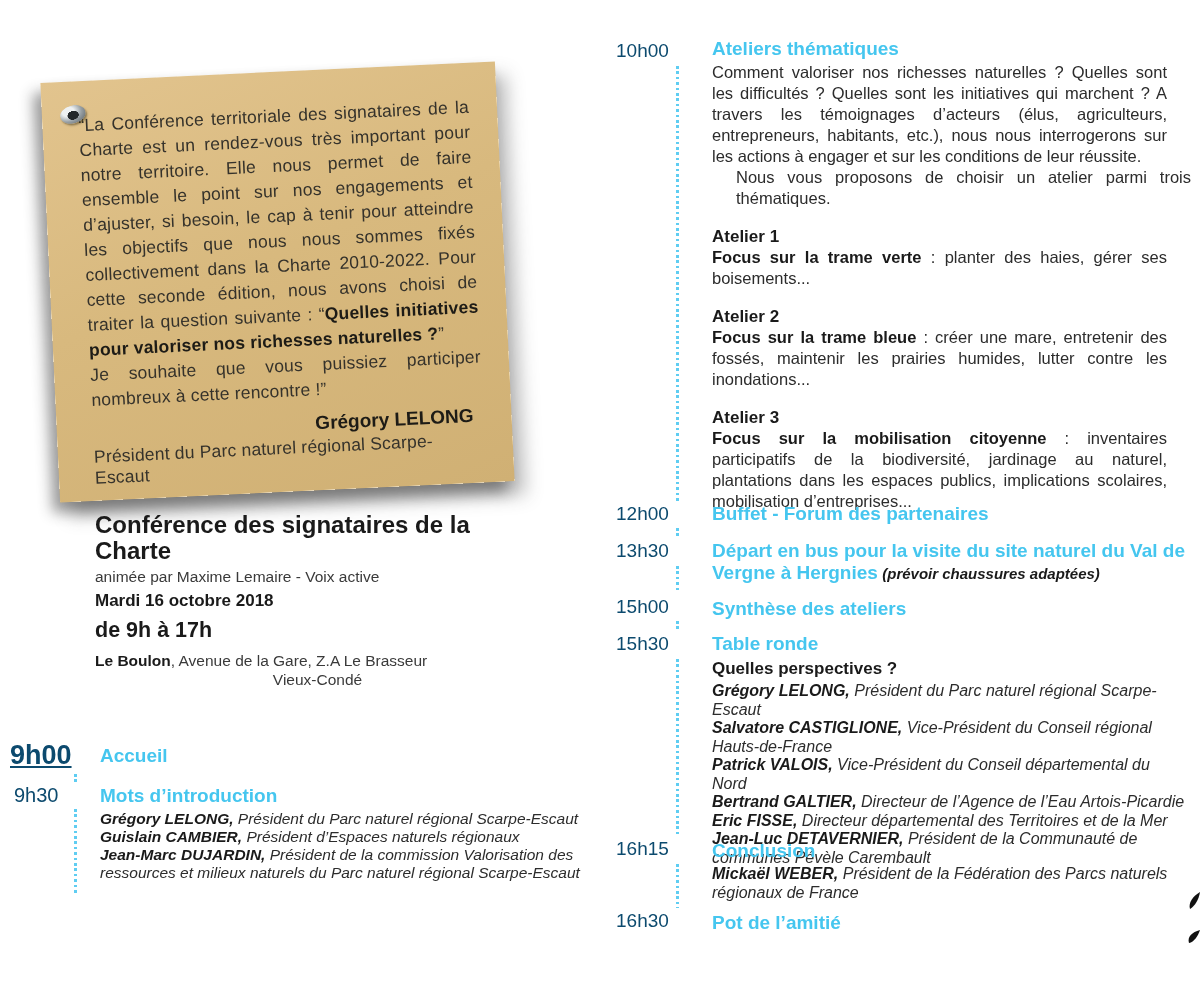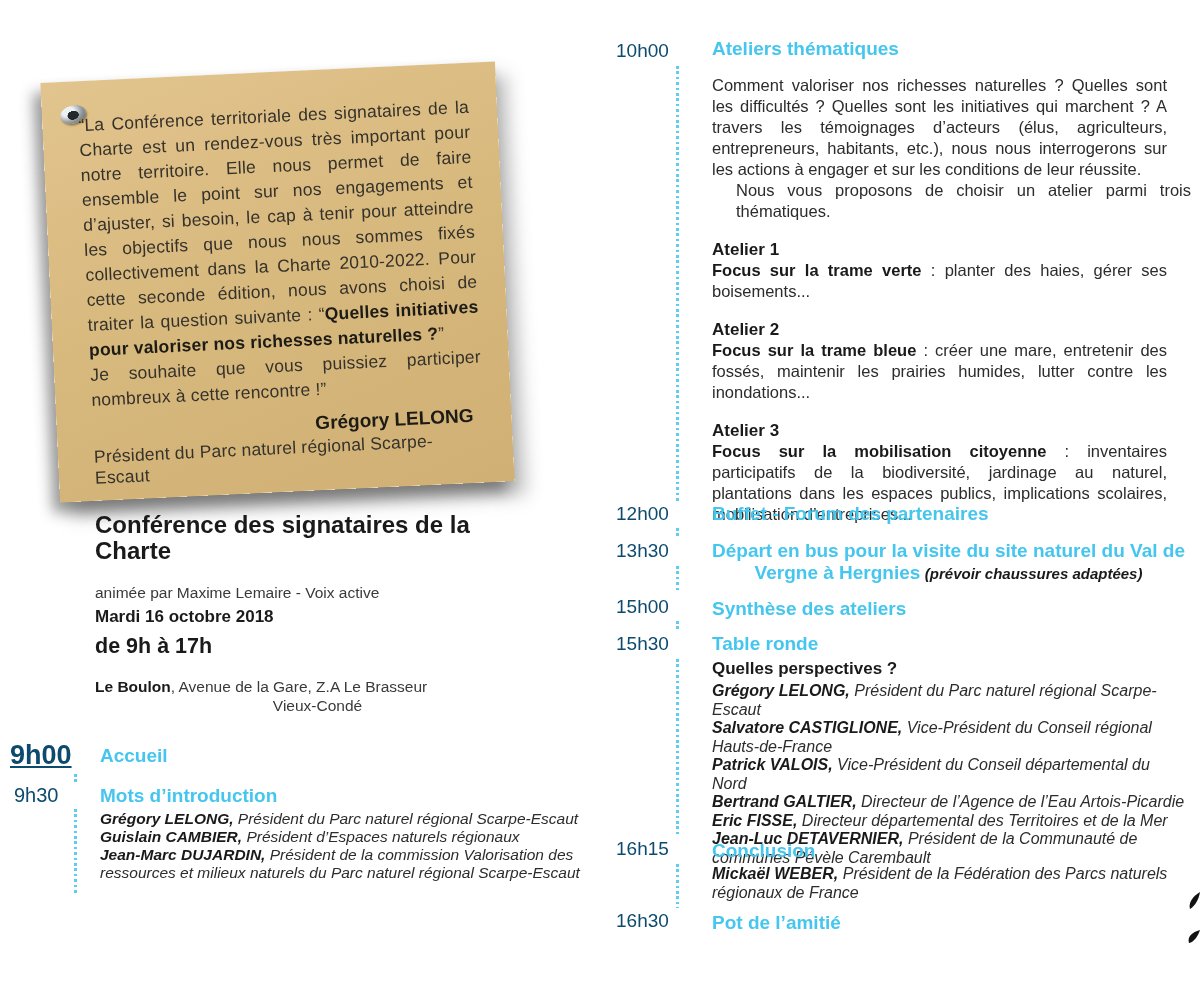--- a/index.html
+++ b/index.html
@@ -31,41 +31,41 @@
     margin:0;font-size:17.5px;line-height:25px;letter-spacing:.2px;
     color:#35322b;text-align:justify;
   }
   .quote b{color:#1d1b16;}
   .sig-name{margin-top:10px;text-align:right;font-weight:bold;font-size:19px;color:#1d1b16;padding-right:10px;}
   .sig-role{margin-top:2px;font-size:17.5px;color:#35322b;letter-spacing:.2px;}
 
   
   .event{position:absolute;left:95px;top:512px;width:445px;}
   .event h1{margin:0;font-size:24px;line-height:26px;font-weight:bold;color:#1a1a1a;}
-  .moderator{margin-top:20px;font-size:15.5px;color:#3a3a3a;}
+  .moderator{margin-top:4px;font-size:15.5px;color:#3a3a3a;}
   .date{margin-top:5px;font-size:17px;font-weight:bold;color:#1a1a1a;}
   .hours{margin-top:7px;font-size:21.5px;font-weight:bold;color:#1a1a1a;}
-  .venue{margin-top:18px;font-size:15.5px;color:#3a3a3a;line-height:19px;}
+  .venue{margin-top:8px;font-size:15.5px;color:#3a3a3a;line-height:19px;}
   .venue .b{font-weight:bold;color:#1a1a1a;}
   .venue-city{font-size:15.5px;color:#3a3a3a;line-height:19px;text-align:center;}
 
   
   .time{
     position:absolute;width:72px;
     color:#0c4a6e;font-size:19px;line-height:22px;
   }
   .time-big{width:76px;font-size:27px;line-height:30px;font-weight:bold;text-decoration:underline;}
   .dot{
     position:absolute;width:3px;
     background:repeating-linear-gradient(to bottom,#5fcdf2 0 2.6px,rgba(0,0,0,0) 2.6px 5.4px);
   }
   .cy{color:#45c6ef;font-weight:bold;font-size:19px;line-height:22px;}
   .rb{position:absolute;left:712px;width:473px;}
   .lb{position:absolute;left:100px;}
-  .para{width:455px;margin-top:15px;font-size:16.5px;line-height:21px;color:#2c2c2c;text-align:justify;}
+  .para{width:455px;margin-top:2px;font-size:16.5px;line-height:21px;color:#2c2c2c;text-align:justify;}
   .para + .para{margin-top:0;margin-left:24px;}
   .at{margin-top:17px;}
   .at-head{font-size:17px;font-weight:bold;color:#1a1a1a;line-height:21px;}
   .at-body{width:455px;font-size:16.5px;line-height:21px;color:#2c2c2c;text-align:justify;}
   .at-body .focus{font-weight:bold;color:#1a1a1a;}
   .subtitle-black{font-size:17px;font-weight:bold;color:#1a1a1a;margin-top:3px;line-height:21px;}
   .spk{font-style:italic;font-size:16px;line-height:18.5px;color:#2c2c2c;}
   .spk-name{font-weight:bold;color:#1a1a1a;text-align:center;}
   .spk-sm .spk{font-size:15.5px;line-height:18px;}
   .speakers{margin-top:3px;}
@@ -150,21 +150,21 @@
     <div class="at">
       <div class="at-head">Atelier 3</div>
       <div class="at-body"><span class="focus">Focus sur la mobilisation citoyenne</span><span> : inventaires participatifs de la biodiversité, jardinage au naturel, plantations dans les espaces publics, implications scolaires, mobilisation d’entreprises...</span></div>
     </div>
   </div>
 
   <div class="rb" style="top:503px;">
     <span class="cy">Buffet - Forum des partenaires</span>
   </div>
 
-  <div class="rb" style="top:540px;text-align:center;">
+  <div class="rb" style="top:540px;">
     <span class="cy">Départ en bus pour la visite du site naturel du Val de Vergne à Hergnies</span>
     <span class="note-inline">(prévoir chaussures adaptées)</span>
   </div>
 
   <div class="rb" style="top:598px;">
     <span class="cy">Synthèse des ateliers</span>
   </div>
 
   <div class="rb" style="top:633px;">
     <span class="cy">Table ronde</span>

